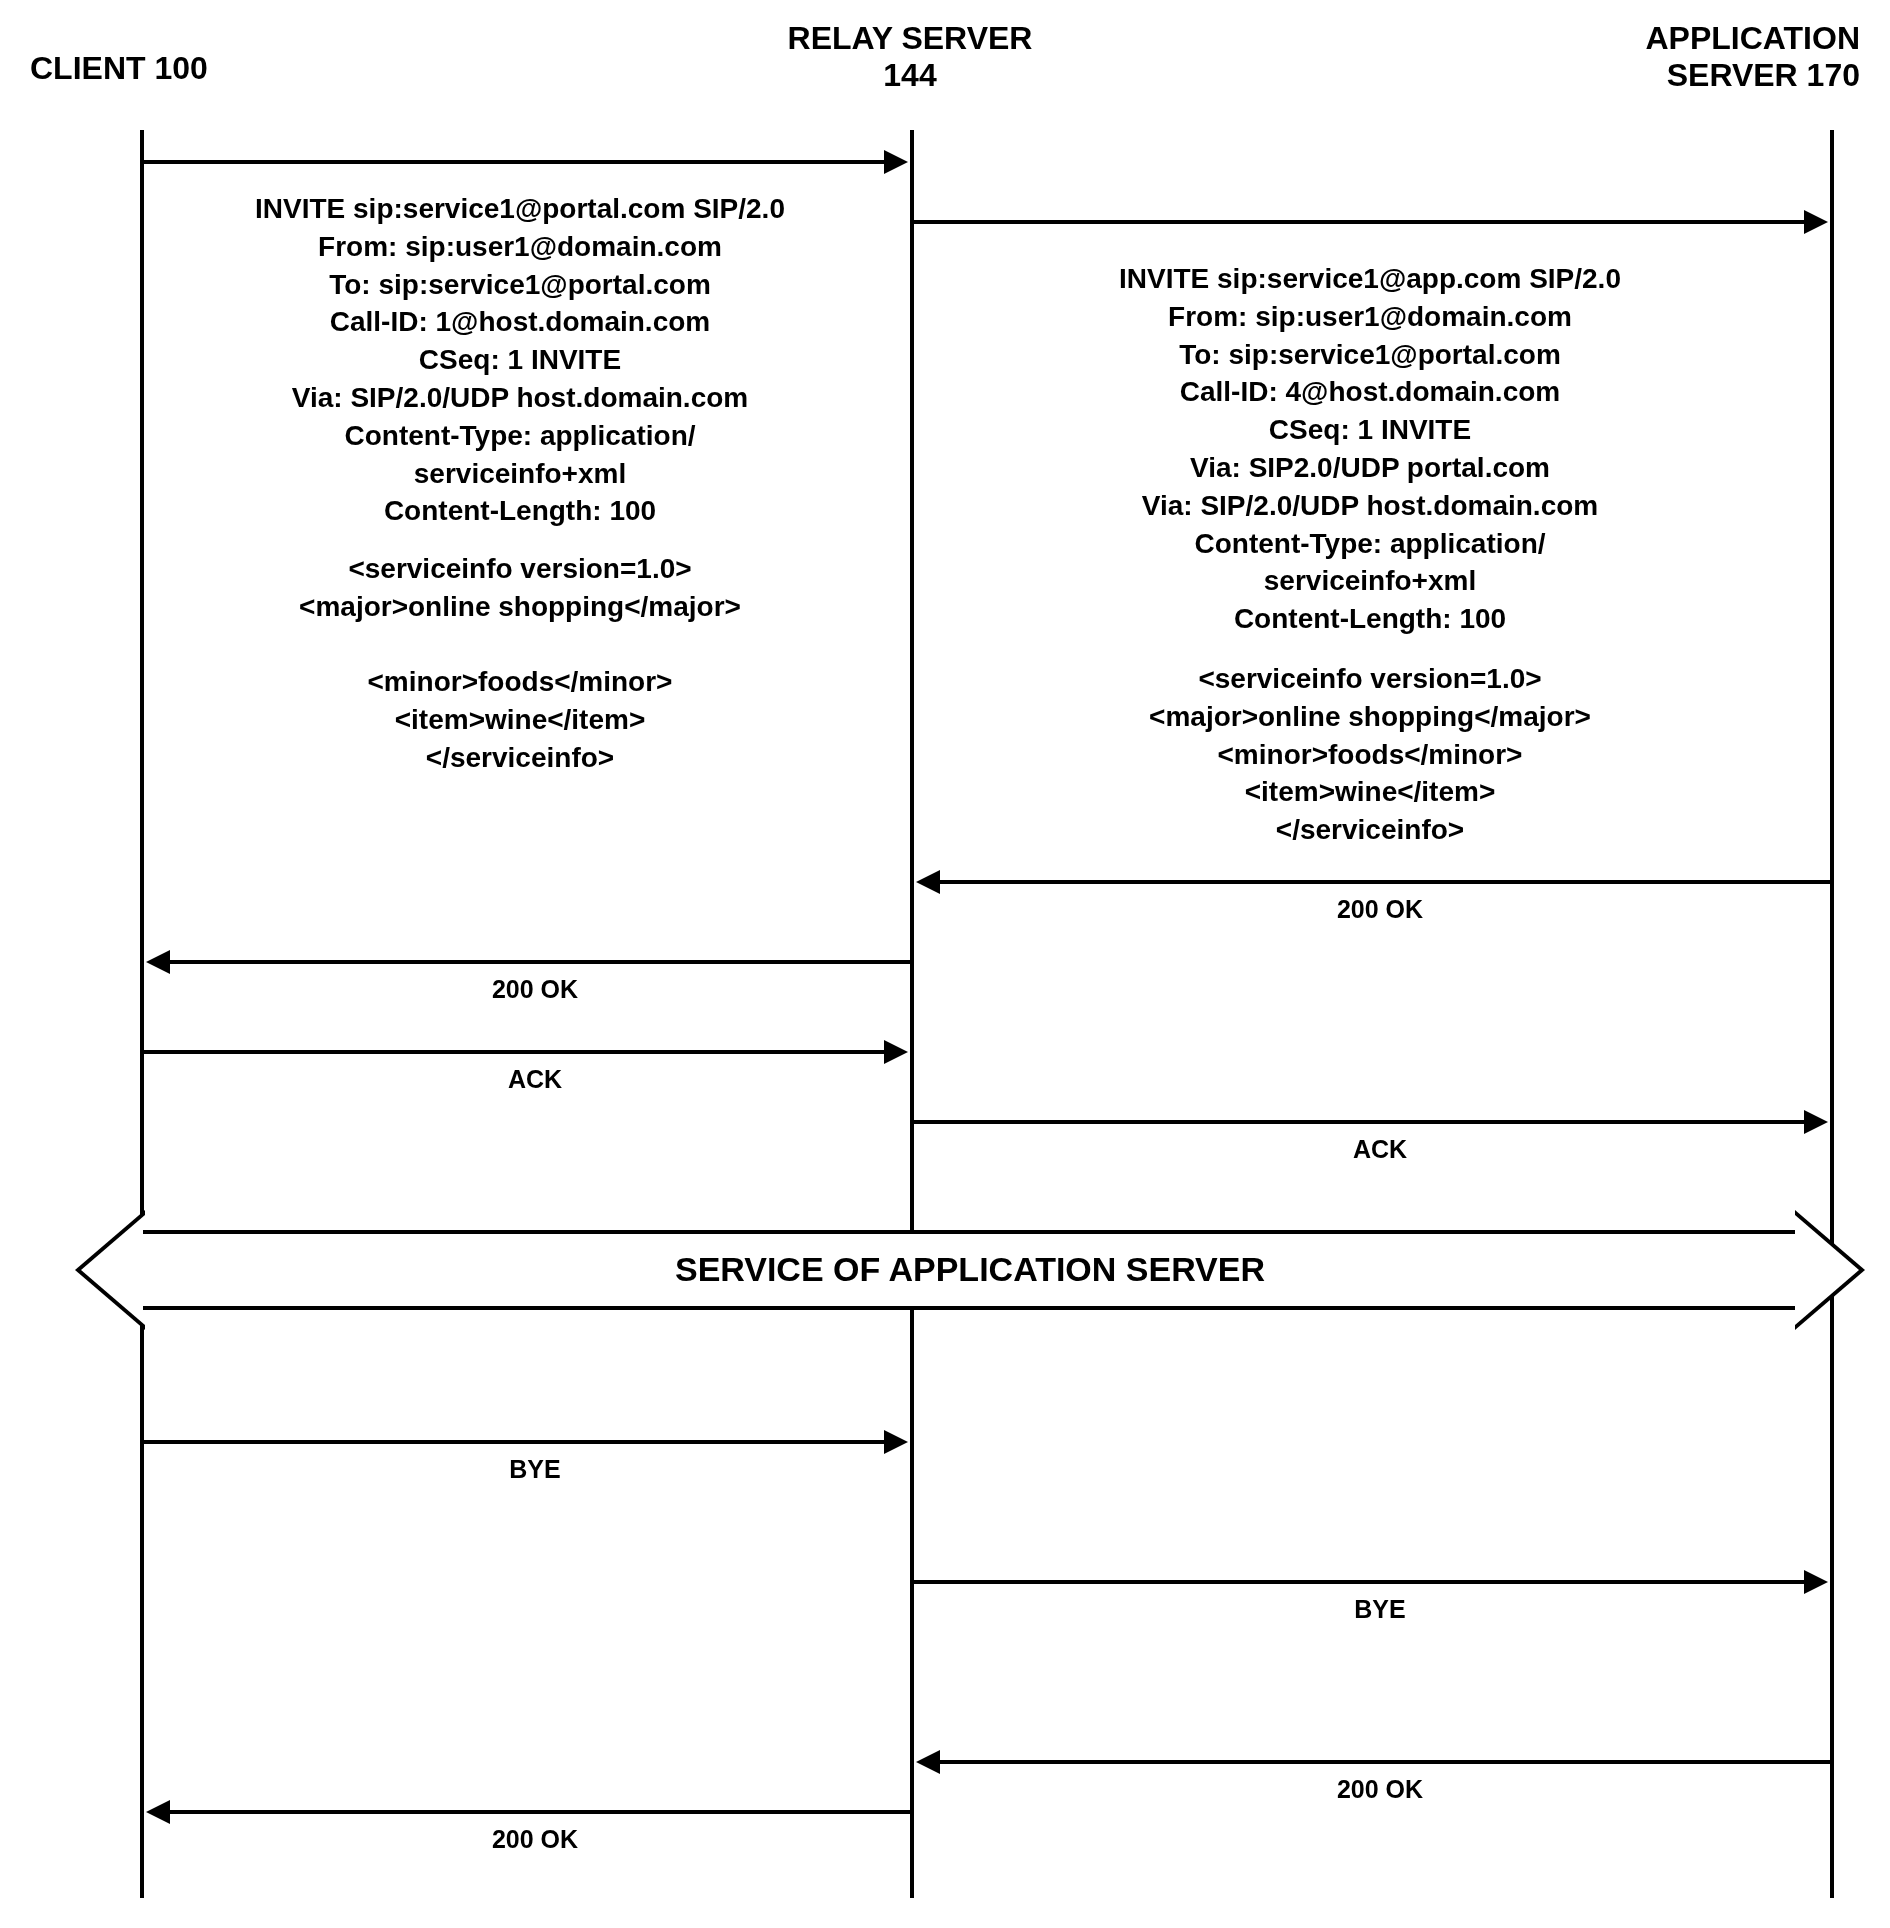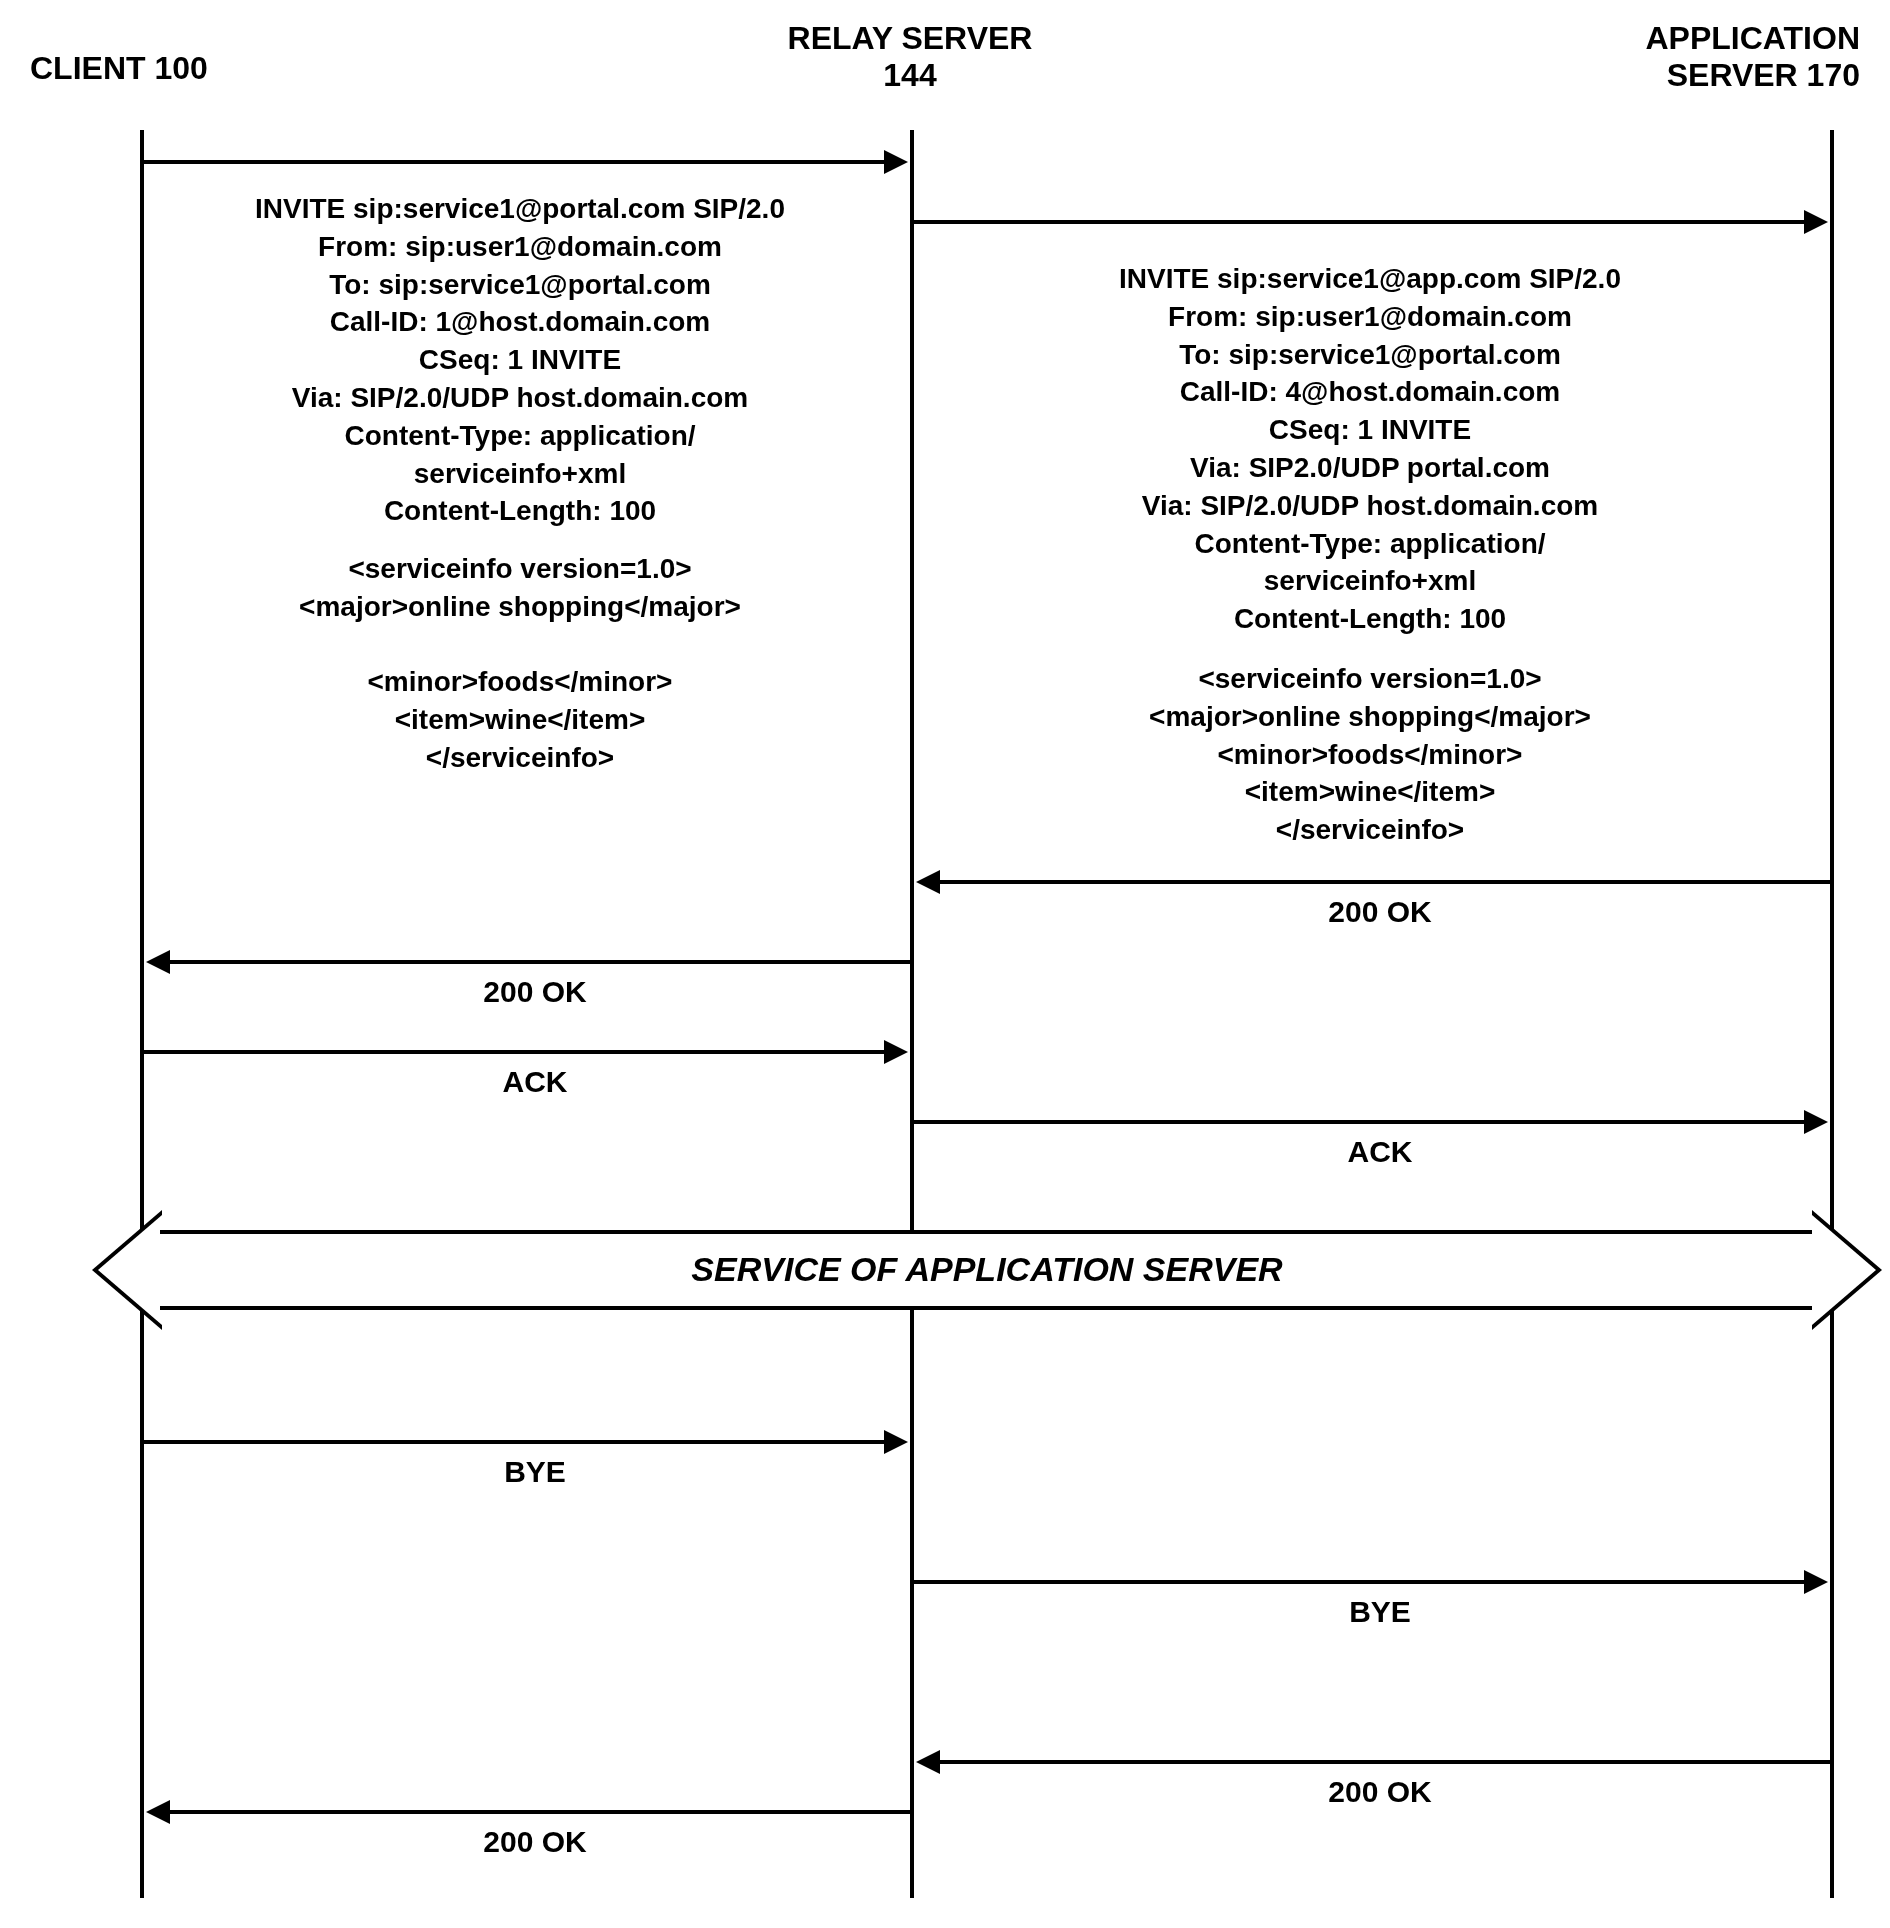--- a/index.html
+++ b/index.html
@@ -38,21 +38,21 @@
   }
   .arrow-head-left {
     position: absolute;
     width: 0; height: 0;
     border-top: 12px solid transparent;
     border-bottom: 12px solid transparent;
     border-right: 24px solid #000;
   }
   .msg-label {
     position: absolute;
-    font-size: 30px;
+    font-size: 25px;
     font-weight: bold;
     text-align: center;
     width: 770px;
   }
   .msg-content {
     position: absolute;
     font-size: 28px;
     font-weight: bold;
     text-align: center;
     line-height: 1.35;
@@ -167,21 +167,21 @@
 <div class="msg-label" style="left:150px; top:975px;">200 OK</div>
 
 <div class="arrow-line" style="left:144px; top:1050px; width:740px;"></div>
 <div class="arrow-head-right" style="left:884px; top:1040px;"></div>
 <div class="msg-label" style="left:150px; top:1065px;">ACK</div>
 
 <div class="arrow-line" style="left:914px; top:1120px; width:890px;"></div>
 <div class="arrow-head-right" style="left:1804px; top:1110px;"></div>
 <div class="msg-label" style="left:980px; top:1135px; width:800px;">ACK</div>
 
-<div class="service-arrow" style="left:92px; top:1210px; width:1790px;font-style:italic;">
+<div class="service-arrow" style="left:75px; top:1210px; width:1790px;">
   <div class="service-big-head-left" style="left:0; top:0;"></div>
   <div class="service-big-head-left-inner" style="left:6px; top:5px;"></div>
   <div class="service-bar" style="left:68px; right:68px;"></div>
   <div class="service-big-head-right" style="right:0; top:0;"></div>
   <div class="service-big-head-right-inner" style="right:6px; top:5px;"></div>
   <div class="service-label">SERVICE OF APPLICATION SERVER</div>
 </div>
 
 <div class="arrow-line" style="left:144px; top:1440px; width:740px;"></div>
 <div class="arrow-head-right" style="left:884px; top:1430px;"></div>

